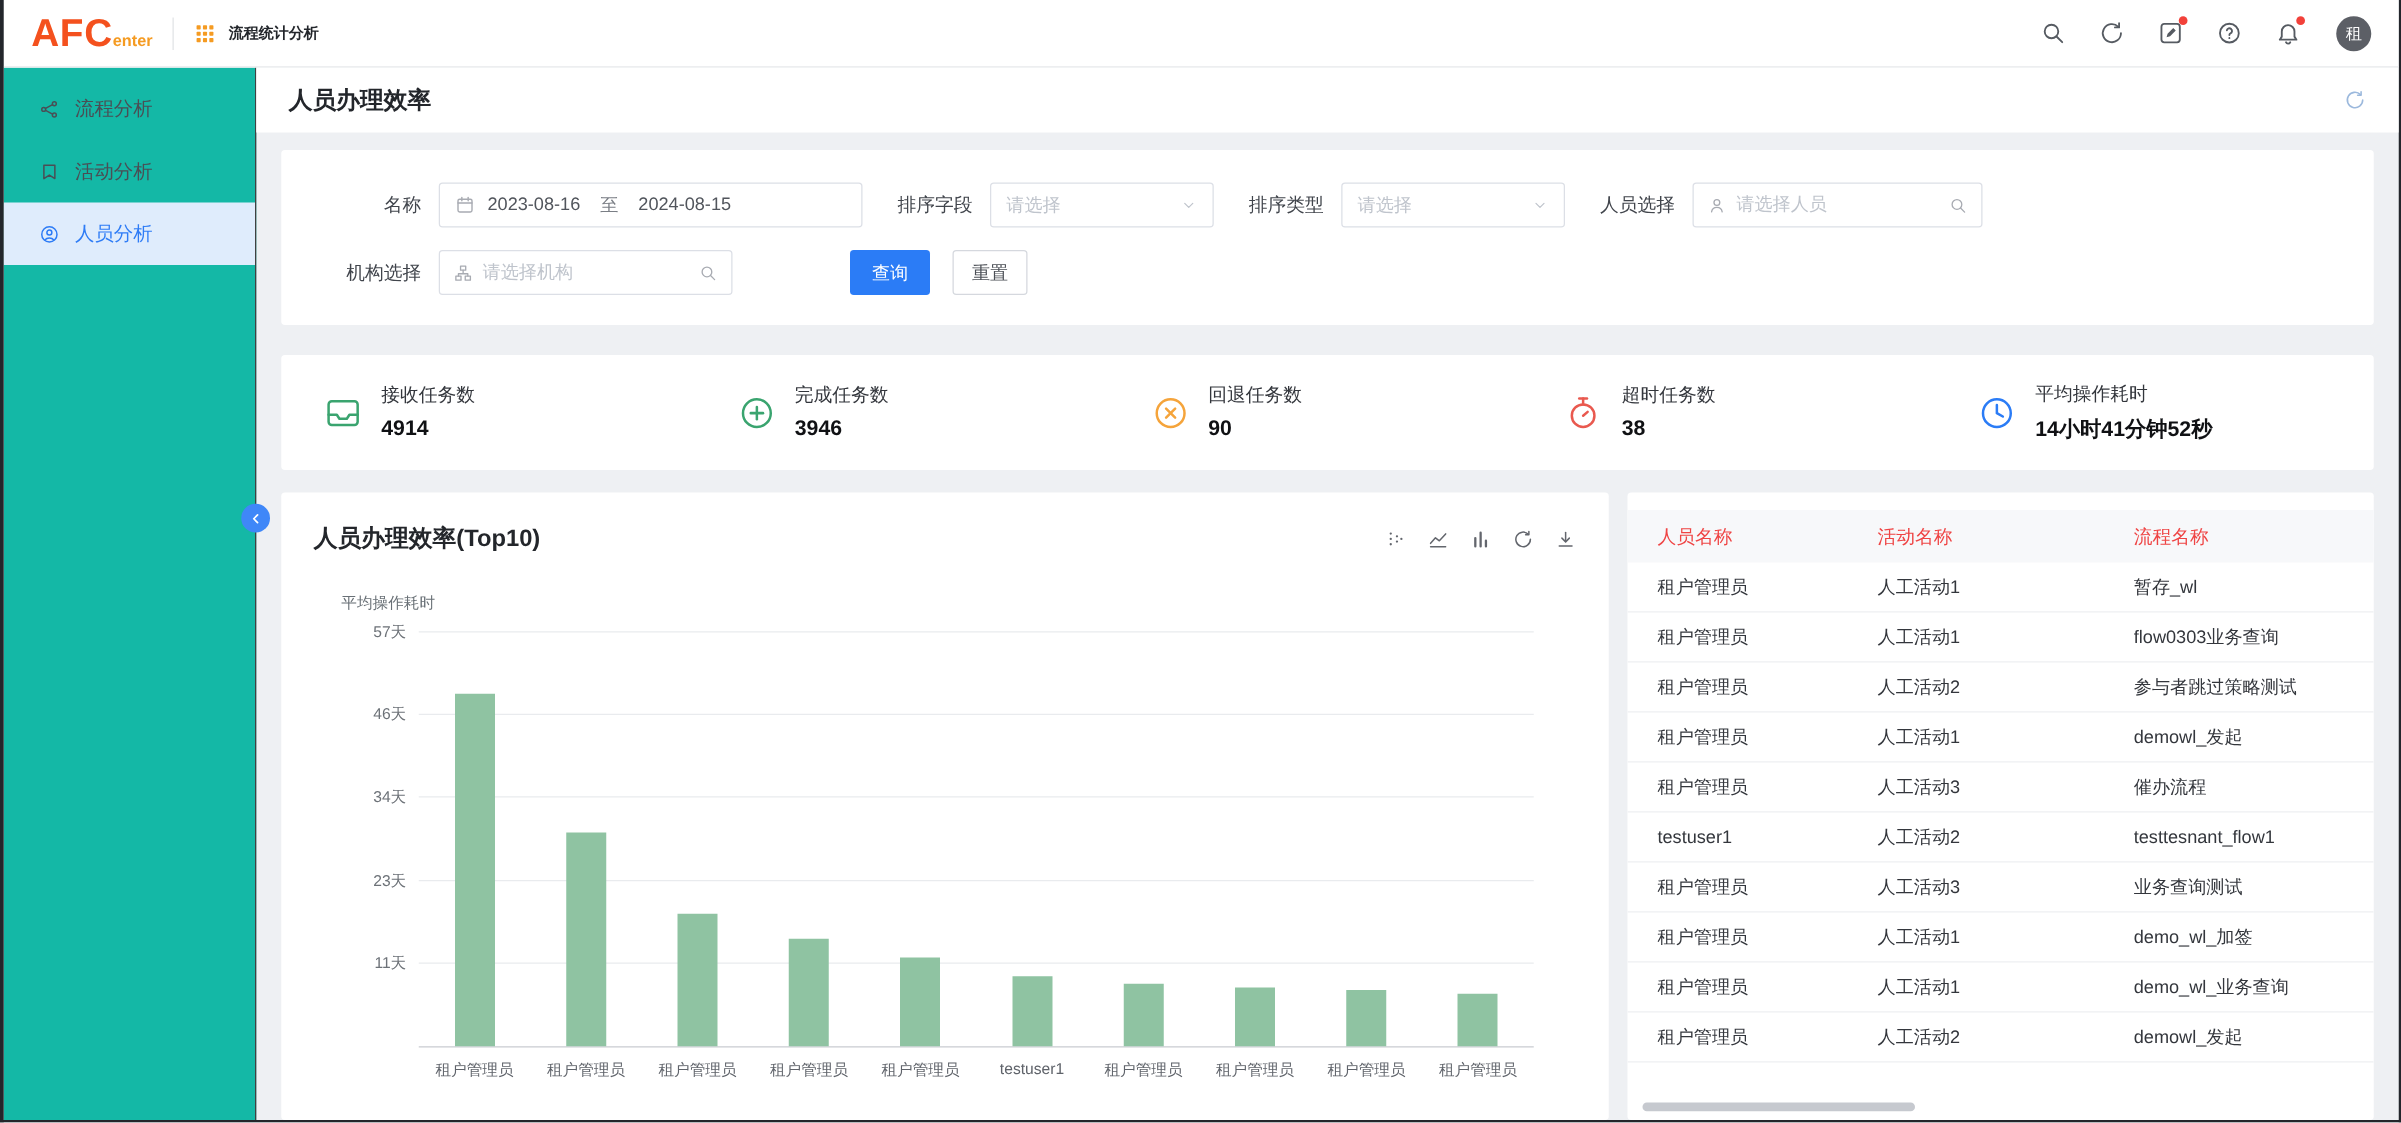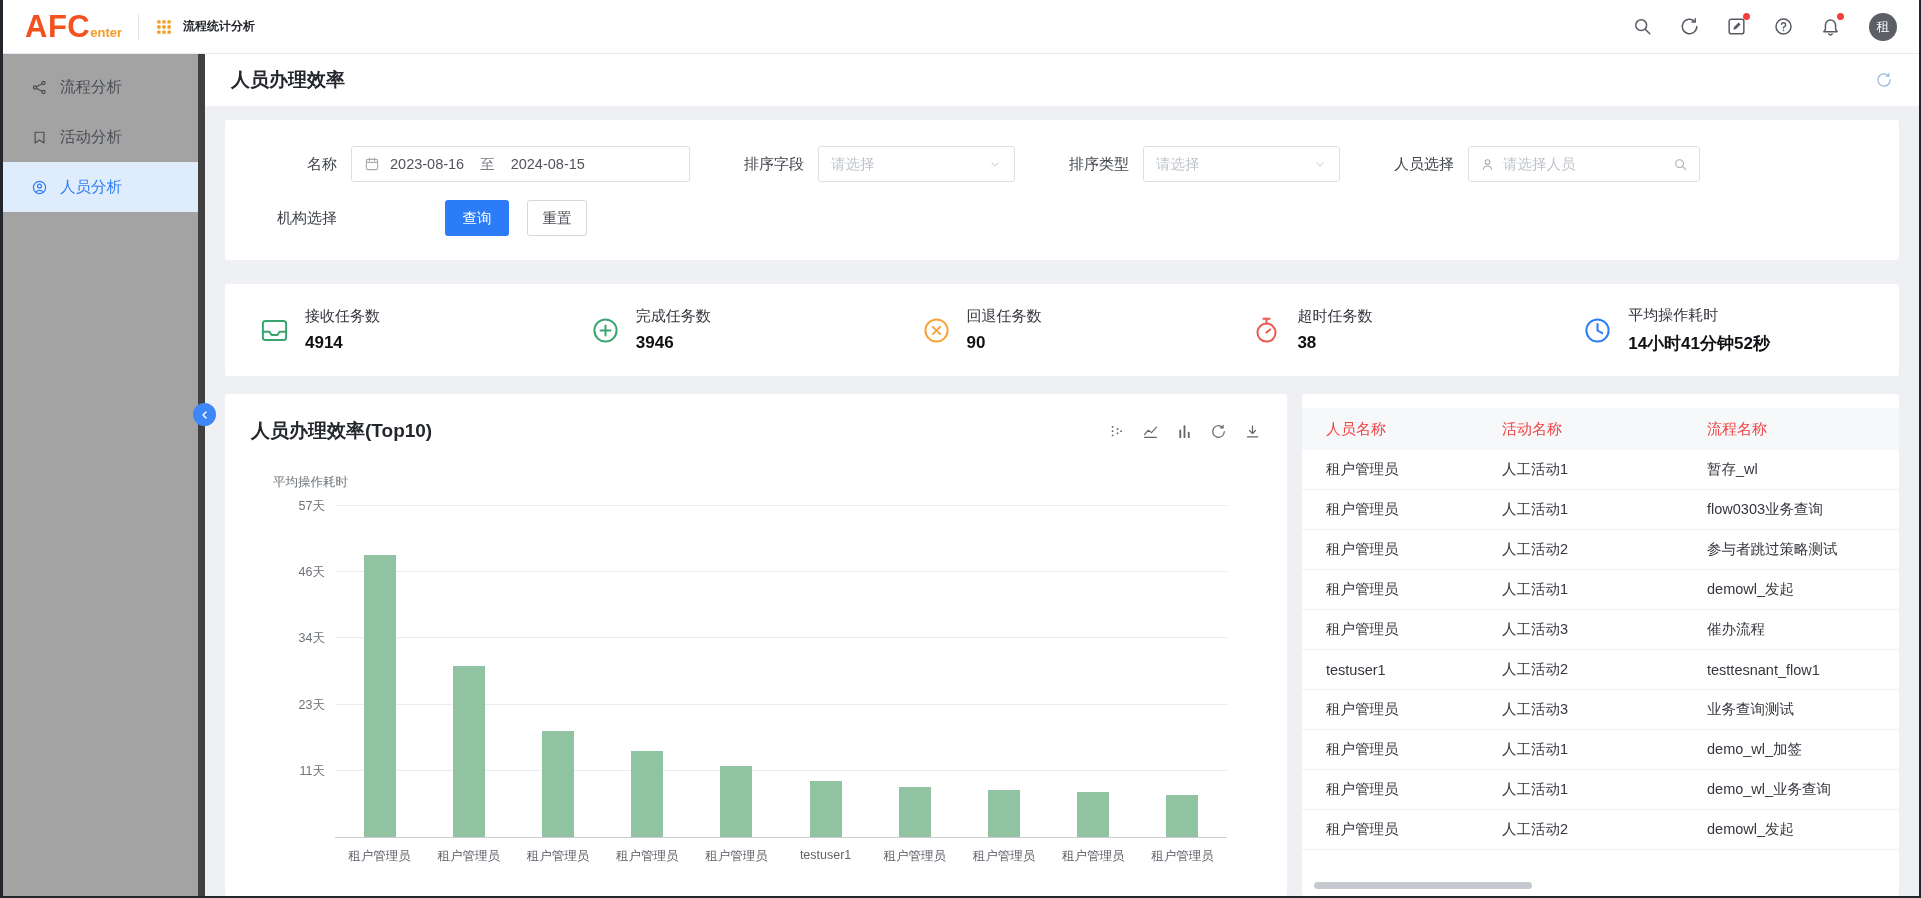--- a/index.html
+++ b/index.html
@@ -27,21 +27,21 @@
   .app-title { font-size: 12px; font-weight: bold; color: #23262b; margin-left: 10px; }
   .topbar-right { margin-left: auto; display: flex; align-items: center; gap: 26px; color: #565b62; }
   .tb-icon { width: 21px; height: 21px; position: relative; cursor: pointer; }
   .badge-dot { position: absolute; top: -3px; right: -3px; width: 7px; height: 7px;
     border-radius: 50%; background: #f2413a; }
   .avatar { width: 28px; height: 28px; border-radius: 50%; background: #5c5f66; color: #fff;
     display: flex; align-items: center; justify-content: center; font-size: 13px; margin-left: 28px; cursor: pointer; }
 
   
   .layout { flex: 1; display: flex; min-height: 0; }
-  .sidebar { width: 202px; flex: none; background: #a3a3a3; border-right: 7px solid #404040; padding-top: 8px; }
+  .sidebar { width: 202px; flex: none; background: #14b8a6; border-right: 1px solid #404040; padding-top: 8px; }
   .side-item { height: 50px; display: flex; align-items: center; padding-left: 28px; gap: 12px;
     font-size: 15.5px; color: #4a4e55; cursor: pointer; }
   .side-item .side-icon { width: 17px; height: 17px; }
   .side-item.active { background: #dfecfc; color: #2e7cf6; }
 
   .main { flex: 1; position: relative; min-width: 0; display: flex; flex-direction: column; }
   .collapse-btn { position: absolute; left: -12px; top: 349px; width: 23px; height: 23px; border-radius: 50%;
     background: #3f87f8; color: #fff; display: flex; align-items: center; justify-content: center; z-index: 10; cursor: pointer; }
   .collapse-btn svg { width: 14px; height: 14px; stroke-width: 2.4; }
 
@@ -50,28 +50,28 @@
   .page-title { font-size: 19px; font-weight: bold; color: #23262b; }
   .title-refresh { width: 18px; height: 18px; color: #9cb9dd; cursor: pointer; }
 
   .content { flex: 1; min-height: 0; padding: 14px 20px 0; display: flex; flex-direction: column; }
 
   
   .filter-card { background: #fff; border-radius: 3px; padding: 26px 26px 24px; flex: none; }
   .f-row { display: flex; align-items: center; }
   .f-row + .f-row { margin-top: 18px; }
   .f-group { display: flex; align-items: center; }
-  .f-group + .f-group { margin-left: 54px; }
+  .f-group + .f-group { margin-left: 28px; }
   .f-label { font-size: 15px; color: #41454c; margin-right: 14px; white-space: nowrap; }
   .f-label.fixed { width: 86px; text-align: right; }
   .date-range { width: 339px; height: 36px; border: 1px solid #dcdfe6; border-radius: 3px; background: #fff;
     display: flex; align-items: center; padding: 0 12px; font-size: 14.5px; color: #51555c; cursor: pointer; }
   .date-range .in-icon { width: 16px; height: 16px; color: #a8abb2; margin-right: 10px; }
   .date-range .sep { color: #7a7e85; margin: 0 16px; }
-  .sel { width: 197px; height: 36px; border: 1px solid #dcdfe6; border-radius: 3px; background: #fff;
+  .sel { width: 179px; height: 36px; border: 1px solid #dcdfe6; border-radius: 3px; background: #fff;
     display: flex; align-items: center; justify-content: space-between; padding: 0 12px;
     font-size: 14.5px; color: #bfc4cc; cursor: pointer; }
   .sel .chev { width: 14px; height: 14px; color: #bfc4cc; }
   .inp { height: 36px; border: 1px solid #dcdfe6; border-radius: 3px; background: #fff;
     display: flex; align-items: center; padding: 0 11px; gap: 8px; }
   .inp input { border: none; outline: none; flex: 1; min-width: 0; font-size: 14.5px; color: #333;
     background: transparent; font-family: inherit; }
   .inp input::placeholder { color: #bfc4cc; }
   .inp .in-icon { width: 15px; height: 15px; color: #a8abb2; flex: none; }
   .inp.person { width: 232px; }
@@ -299,20 +299,37 @@
                       <circle cx="10.5" cy="10.5" r="6.2"></circle>
                       <line x1="15.1" y1="15.1" x2="20.3" y2="20.3"></line>
                     </svg>
                   </span>
               </div>
             </div>
           </div>
           <div class="f-row">
             <div class="f-group">
               <span class="f-label fixed">机构选择</span>
+              <div class="inp org">
+                <span class="icon in-icon">
+                    <svg viewBox="0 0 24 24">
+                      <rect x="8.7" y="3" width="6.6" height="5.2"></rect>
+                      <rect x="2.7" y="15.8" width="6.6" height="5.2"></rect>
+                      <rect x="14.7" y="15.8" width="6.6" height="5.2"></rect>
+                      <path d="M12 8.2v3.6M6 15.8v-3h12v3"></path>
+                    </svg>
+                  </span>
+                <input placeholder="请选择机构" style="">
+                <span class="icon in-icon">
+                    <svg viewBox="0 0 24 24">
+                      <circle cx="10.5" cy="10.5" r="6.2"></circle>
+                      <line x1="15.1" y1="15.1" x2="20.3" y2="20.3"></line>
+                    </svg>
+                  </span>
+              </div>
             </div>
             <button class="btn btn-primary">查询</button>
             <button class="btn btn-plain">重置</button>
           </div>
         </div>
 
         <div class="stats-card" id="stats-row">
             <div class="stat">
               <span class="icon stat-icon" style="color:#3aa46f">
                 <svg viewBox="0 0 24 24">

